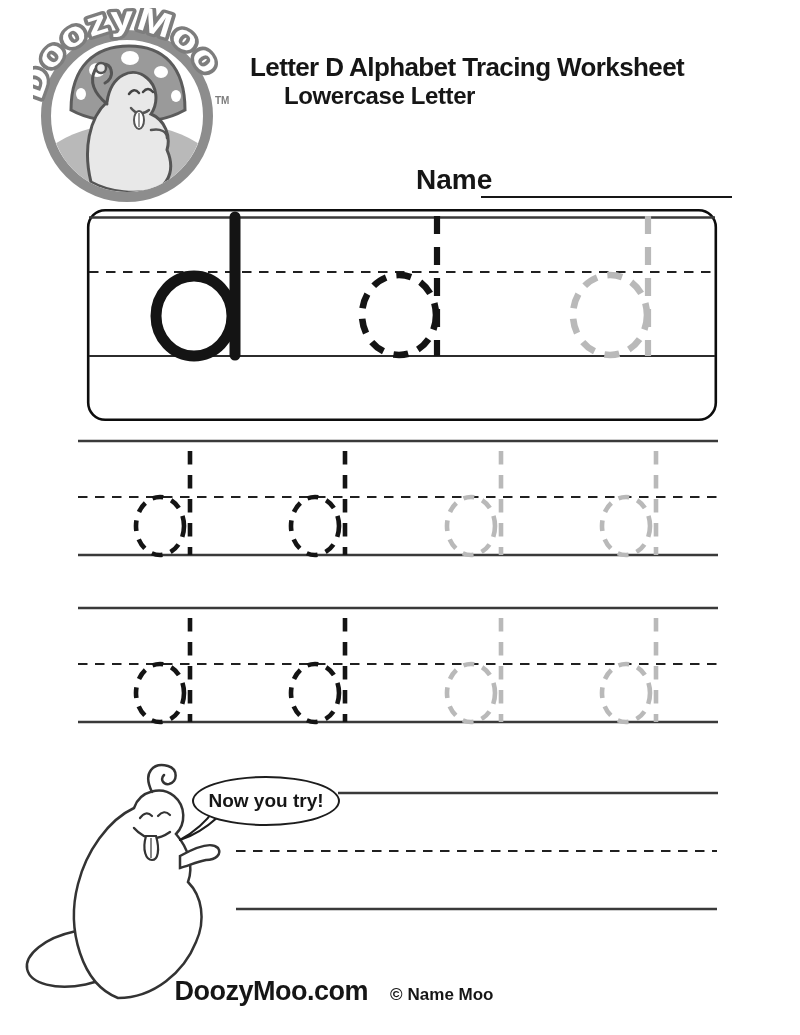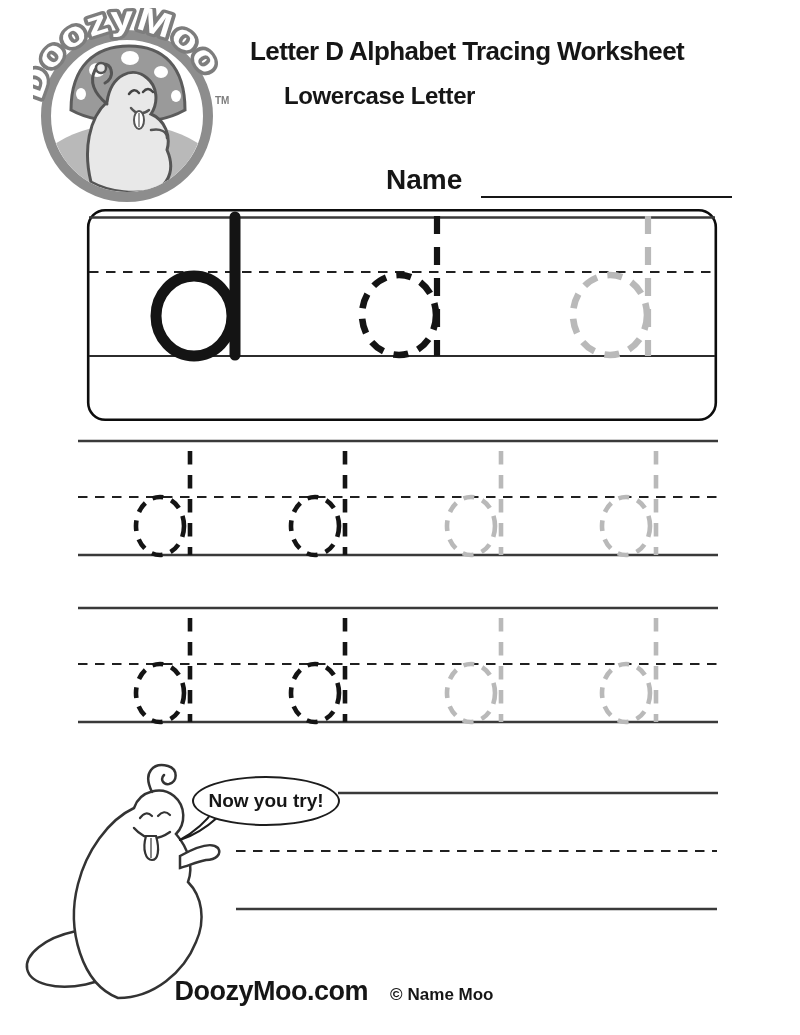--- a/index.html
+++ b/index.html
@@ -10,23 +10,23 @@
   }
   *{box-sizing:border-box;}
   body{margin:0;background:#fff;}
   .page{
     position:relative;width:800px;height:1035px;background:#ffffff;
     font-family:"Liberation Sans",sans-serif;color:var(--ink);overflow:hidden;
   }
   svg{position:absolute;display:block;}
   
   .logo-svg{left:33px;top:8px;}
-  .title{position:absolute;left:250px;top:36px;font-size:26px;font-weight:700;letter-spacing:-0.6px;white-space:nowrap;}
+  .title{position:absolute;left:250px;top:52px;font-size:26px;font-weight:700;letter-spacing:-0.6px;white-space:nowrap;}
   .subtitle{position:absolute;left:250px;top:82px;font-size:24px;font-weight:700;letter-spacing:-0.4px;margin-left:34px;}
-  .name-label{position:absolute;left:386px;top:164px;font-size:28px;font-weight:700;}
+  .name-label{position:absolute;left:416px;top:164px;font-size:28px;font-weight:700;}
   .name-line{position:absolute;left:481px;top:172px;width:251px;height:26px;border-bottom:2.5px solid #161616;}
   
   .box-border{fill:none;stroke:#0d0d0d;stroke-width:2.6;}
   .gl-solid{stroke:var(--guide-line);stroke-width:2.4;}
   .gl-thin{stroke:#2c2c2c;stroke-width:1.8;}
   .gl-dash{stroke:#202020;stroke-width:2.2;stroke-dasharray:9.5 7.5;}
   .d-solid{stroke:#141414;fill:none;stroke-width:11;stroke-linecap:round;}
   .d-dash-bowl-b{stroke:#141414;fill:none;stroke-width:6.6;stroke-dasharray:15 10.5;}
   .d-dash-stem-b{stroke:#141414;fill:none;stroke-width:6.2;stroke-dasharray:18 13;}
   .d-dash-bowl-g{stroke:var(--gray-letter);fill:none;stroke-width:6.6;stroke-dasharray:15 10.5;}

